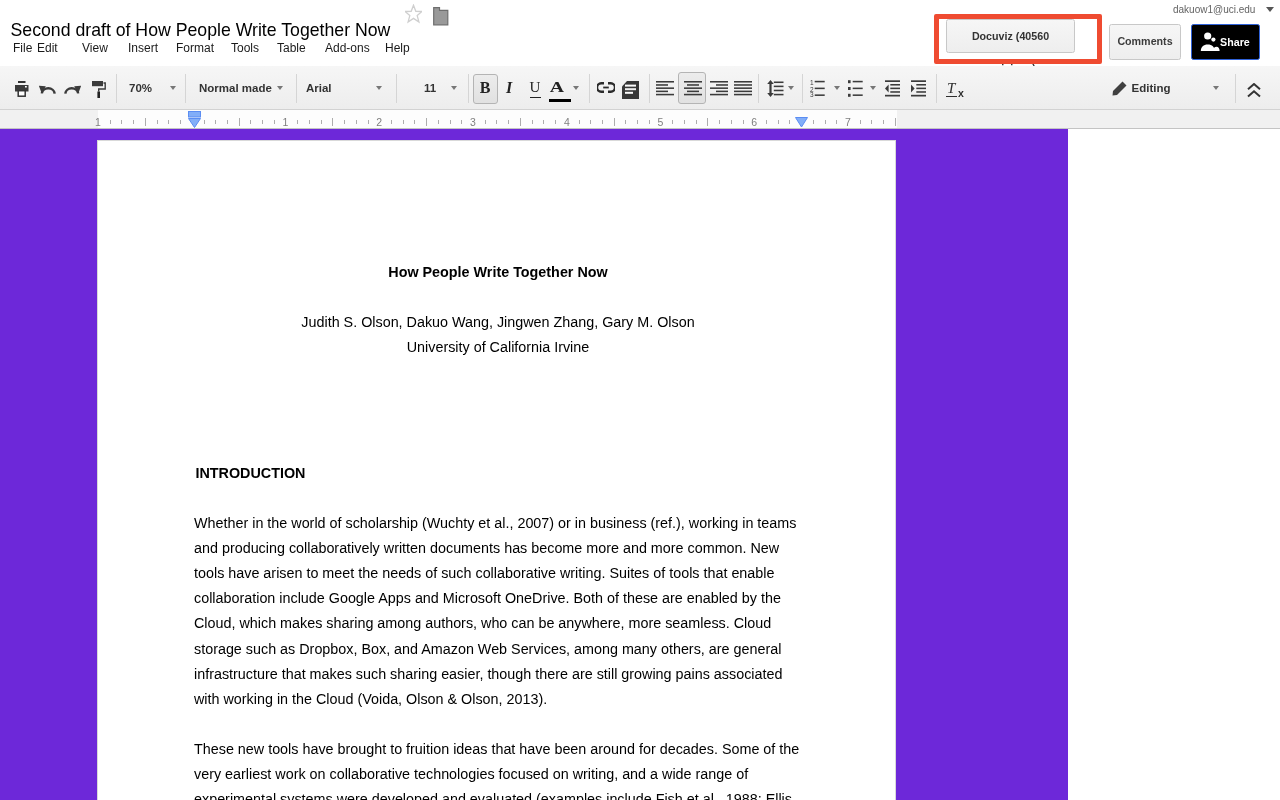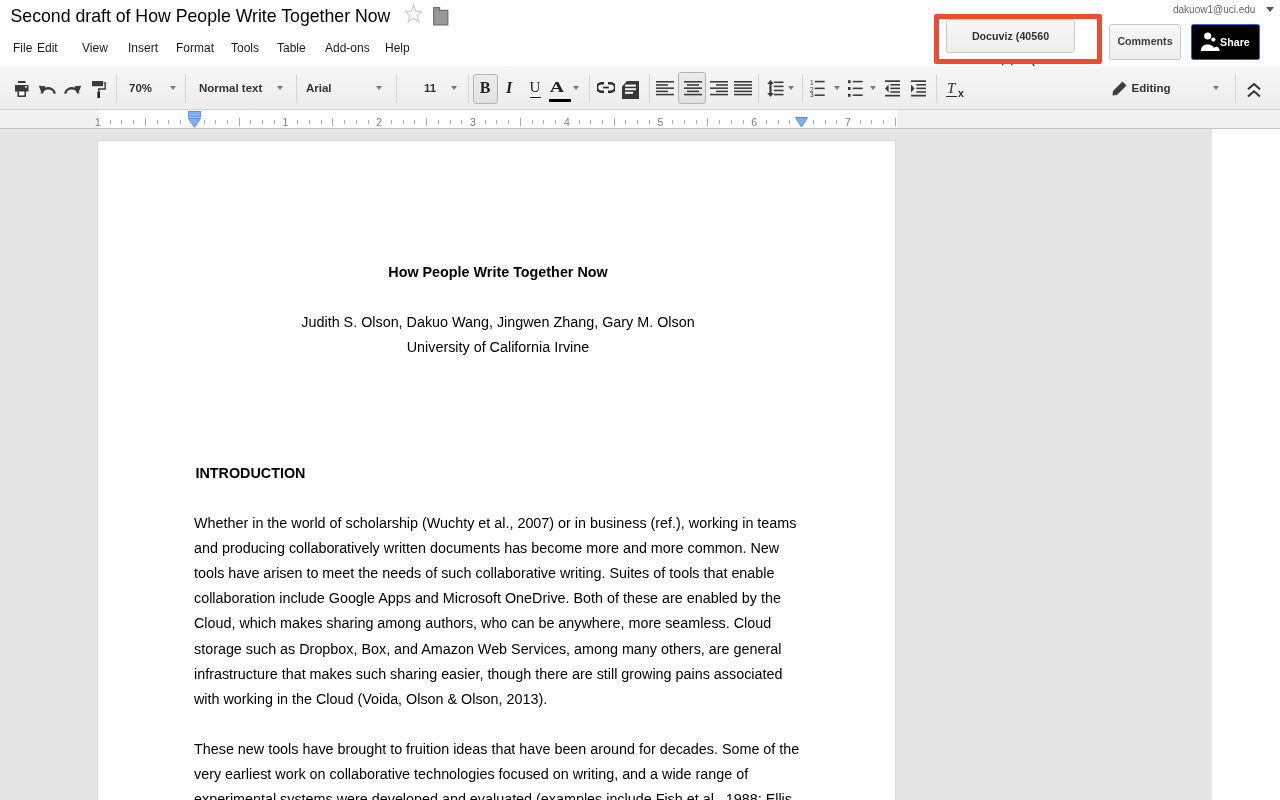--- a/index.html
+++ b/index.html
@@ -2,21 +2,21 @@
 <html><head>
 <meta charset="utf-8">
 <style>
 html,body{margin:0;padding:0;}
 body{width:1280px;height:800px;overflow:hidden;position:relative;font-family:"Liberation Sans",sans-serif;background:#fff;}
 .abs{position:absolute;}
 
 #header{position:absolute;left:0;top:0;width:1280px;height:66px;background:#fff;}
 #acct{position:absolute;top:3.5px;left:1173px;font-size:10px;color:#636363;}
 #acctarrow{position:absolute;top:7px;left:1266px;width:0;height:0;border-left:4.5px solid transparent;border-right:4.5px solid transparent;border-top:5px solid #555;}
-#doctitle{position:absolute;left:10.5px;top:3px;font-size:17.7px;color:#000;line-height:26px;text-align:right;}
+#doctitle{position:absolute;left:10.5px;top:17px;font-size:17.7px;color:#000;line-height:26px;text-align:right;}
 #menurow{position:absolute;top:38px;left:0;height:22px;width:100%;font-size:12px;color:#1a1a1a;}
 .mi{position:absolute;top:3px;}
 #lastedit{position:absolute;top:39.5px;left:432px;font-size:12.9px;color:#8d8d8d;}
 
 .gbtn{position:absolute;box-sizing:border-box;border:1px solid #c8c8c8;border-radius:2.5px;background:linear-gradient(#f6f6f6,#eeeeee);color:#333;font-weight:bold;text-align:center;}
 #redbox{position:absolute;left:934px;top:14px;width:168px;height:49.5px;box-sizing:border-box;border:5px solid #ef4b31;border-radius:2px;}
 #docuviz{left:946px;top:19px;width:129px;height:33.5px;font-size:10.7px;line-height:32px;}
 #comments{left:1109px;top:24px;width:72px;height:35.5px;font-size:10.7px;line-height:33.5px;color:#3b3b3b;}
 #share{position:absolute;left:1190.5px;top:24px;width:69.5px;height:35.5px;box-sizing:border-box;border:1px solid #2f62d9;border-radius:2.5px;background:#000000;color:#fff;font-weight:bold;font-size:10.7px;text-align:left;}
 
@@ -25,21 +25,21 @@
 .tbtxt{position:absolute;top:0;height:44px;line-height:44px;font-size:11.5px;font-weight:bold;color:#333;}
 .dar{position:absolute;width:0;height:0;border-left:3.5px solid transparent;border-right:3.5px solid transparent;border-top:4px solid #777;top:20px;}
 .pressed{position:absolute;box-sizing:border-box;border:1px solid #b4b4b4;border-radius:3px;background:linear-gradient(#ececec,#e1e1e1);}
 .ticon{position:absolute;}
 
 #ruler{position:absolute;left:0;top:110px;width:1280px;height:19px;background:#f1f1f1;border-bottom:1px solid #c4c4c4;box-sizing:border-box;}
 #rulerpage{position:absolute;left:98px;top:0;width:799px;height:18px;background:#fdfdfd;}
 .tick{position:absolute;width:1px;background:#adadad;}
 .rnum{position:absolute;top:6.5px;font-size:10.5px;color:#7f7f7f;transform:translateX(-50%);line-height:10px;}
 
-#canvas{position:absolute;left:0;top:129px;width:1212px;height:671px;background:#e5e5e5;}
+#canvas{position:absolute;left:0;top:129px;width:1068px;height:671px;background:#6d28d9;}
 #page{position:absolute;left:97px;top:11px;width:799px;height:700px;background:#fff;border:1px solid #d9d9d9;box-sizing:border-box;}
 #content{position:absolute;left:96px;top:94px;width:608px;font-size:14.35px;line-height:25.1px;color:#000;}
 .ctr{text-align:center;}
 .b{font-weight:bold;}
 </style>
 </head>
 <body>
 <div id="header">
   <div id="acct">dakuow1@uci.edu</div>
   <div id="acctarrow"></div>
@@ -92,21 +92,21 @@
     </svg>
   <svg class="ticon" style="left:91.5px;top:15px" width="14" height="17" viewBox="0 0 14 17">
       <rect x="0" y="0" width="11" height="5.2" fill="#3b3b3b"></rect>
       <path d="M11.5 2 h1.7 v6 h-6.5 v2.5" fill="none" stroke="#3b3b3b" stroke-width="1.4"></path>
       <rect x="5.4" y="10.5" width="2.6" height="6.5" fill="#222"></rect>
     </svg>
   <div class="sep" style="left:116px"></div>
   <span class="tbtxt" style="left:129px">70%</span>
   <div class="dar" style="left:170px"></div>
   <div class="sep" style="left:185px"></div>
-  <span class="tbtxt" style="left:199px">Normal text</span>
+  <span class="tbtxt" style="left:199px">Normal made</span>
   <div class="dar" style="left:277px"></div>
   <div class="sep" style="left:296px"></div>
   <span class="tbtxt" style="left:306px">Arial</span>
   <div class="dar" style="left:376px"></div>
   <div class="sep" style="left:396px"></div>
   <span class="tbtxt" style="left:424px">11</span>
   <div class="dar" style="left:451px"></div>
   <div class="sep" style="left:468px"></div>
   <div class="pressed" style="left:472.5px;top:7.5px;width:25px;height:30px"></div>
   <span style="position:absolute;left:485px;top:22px;transform:translate(-50%,-50%);font-family:'Liberation Serif',serif;font-weight:bold;font-size:16px;color:#222">B</span>

